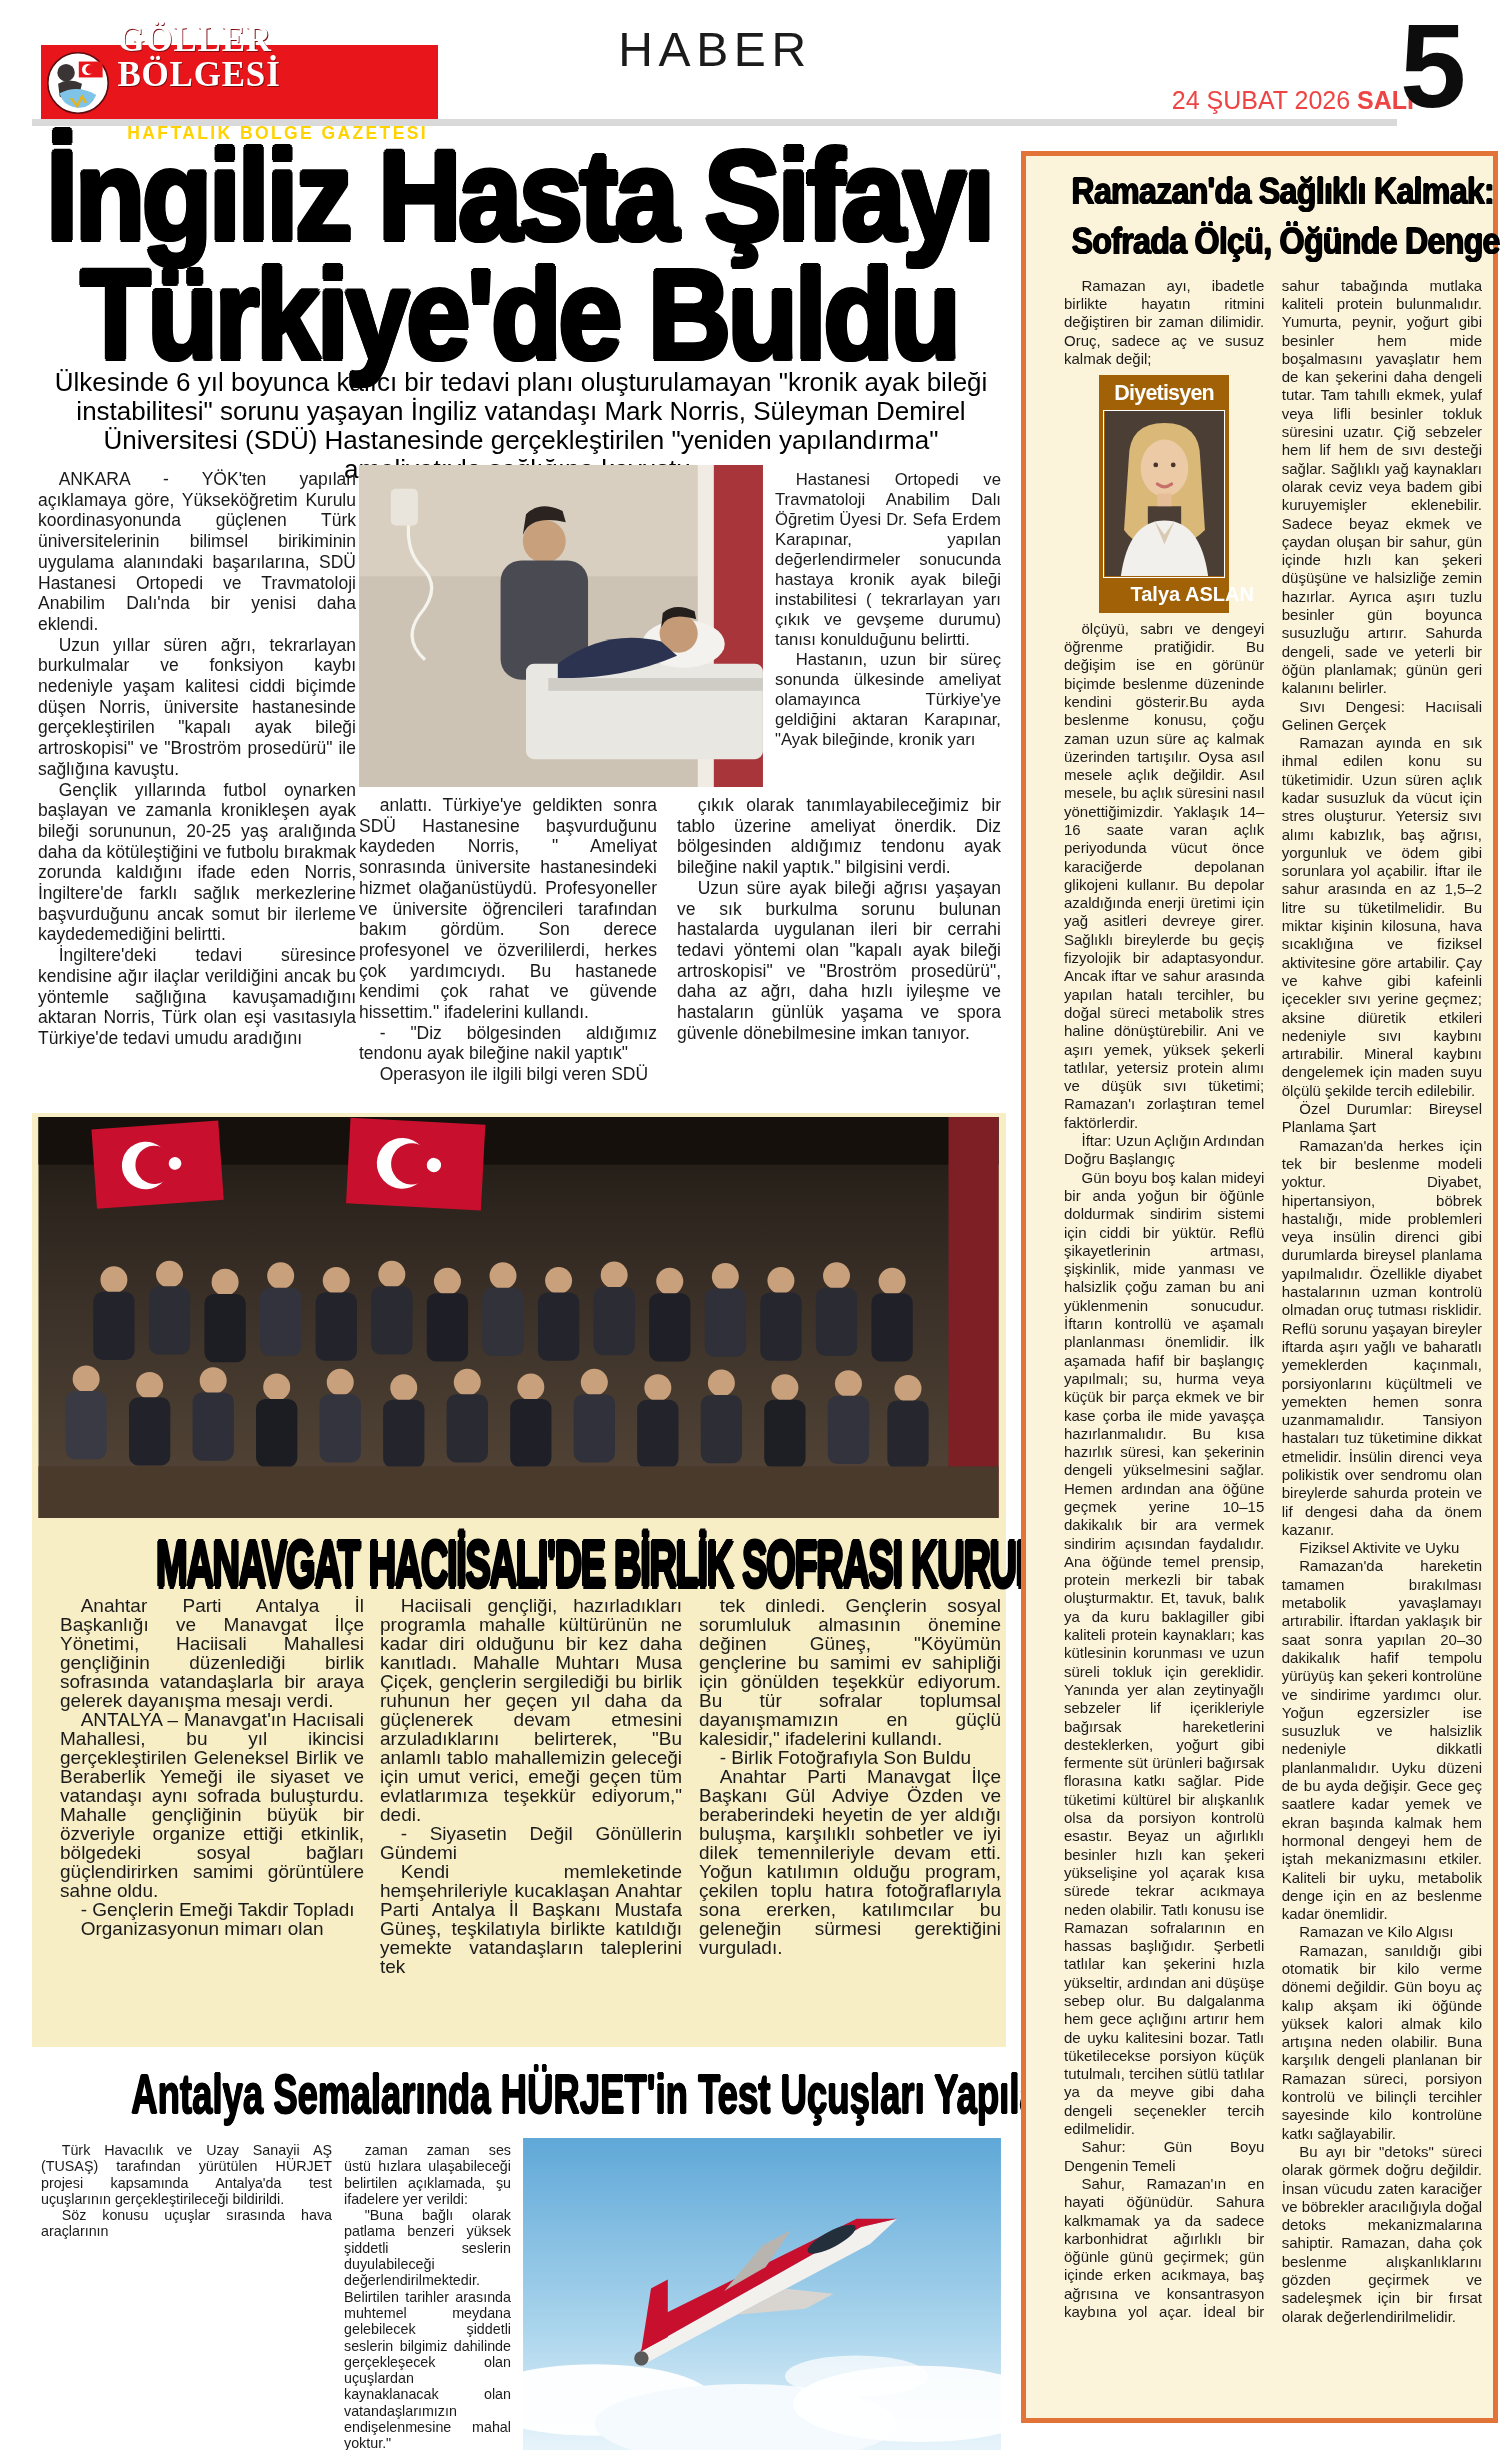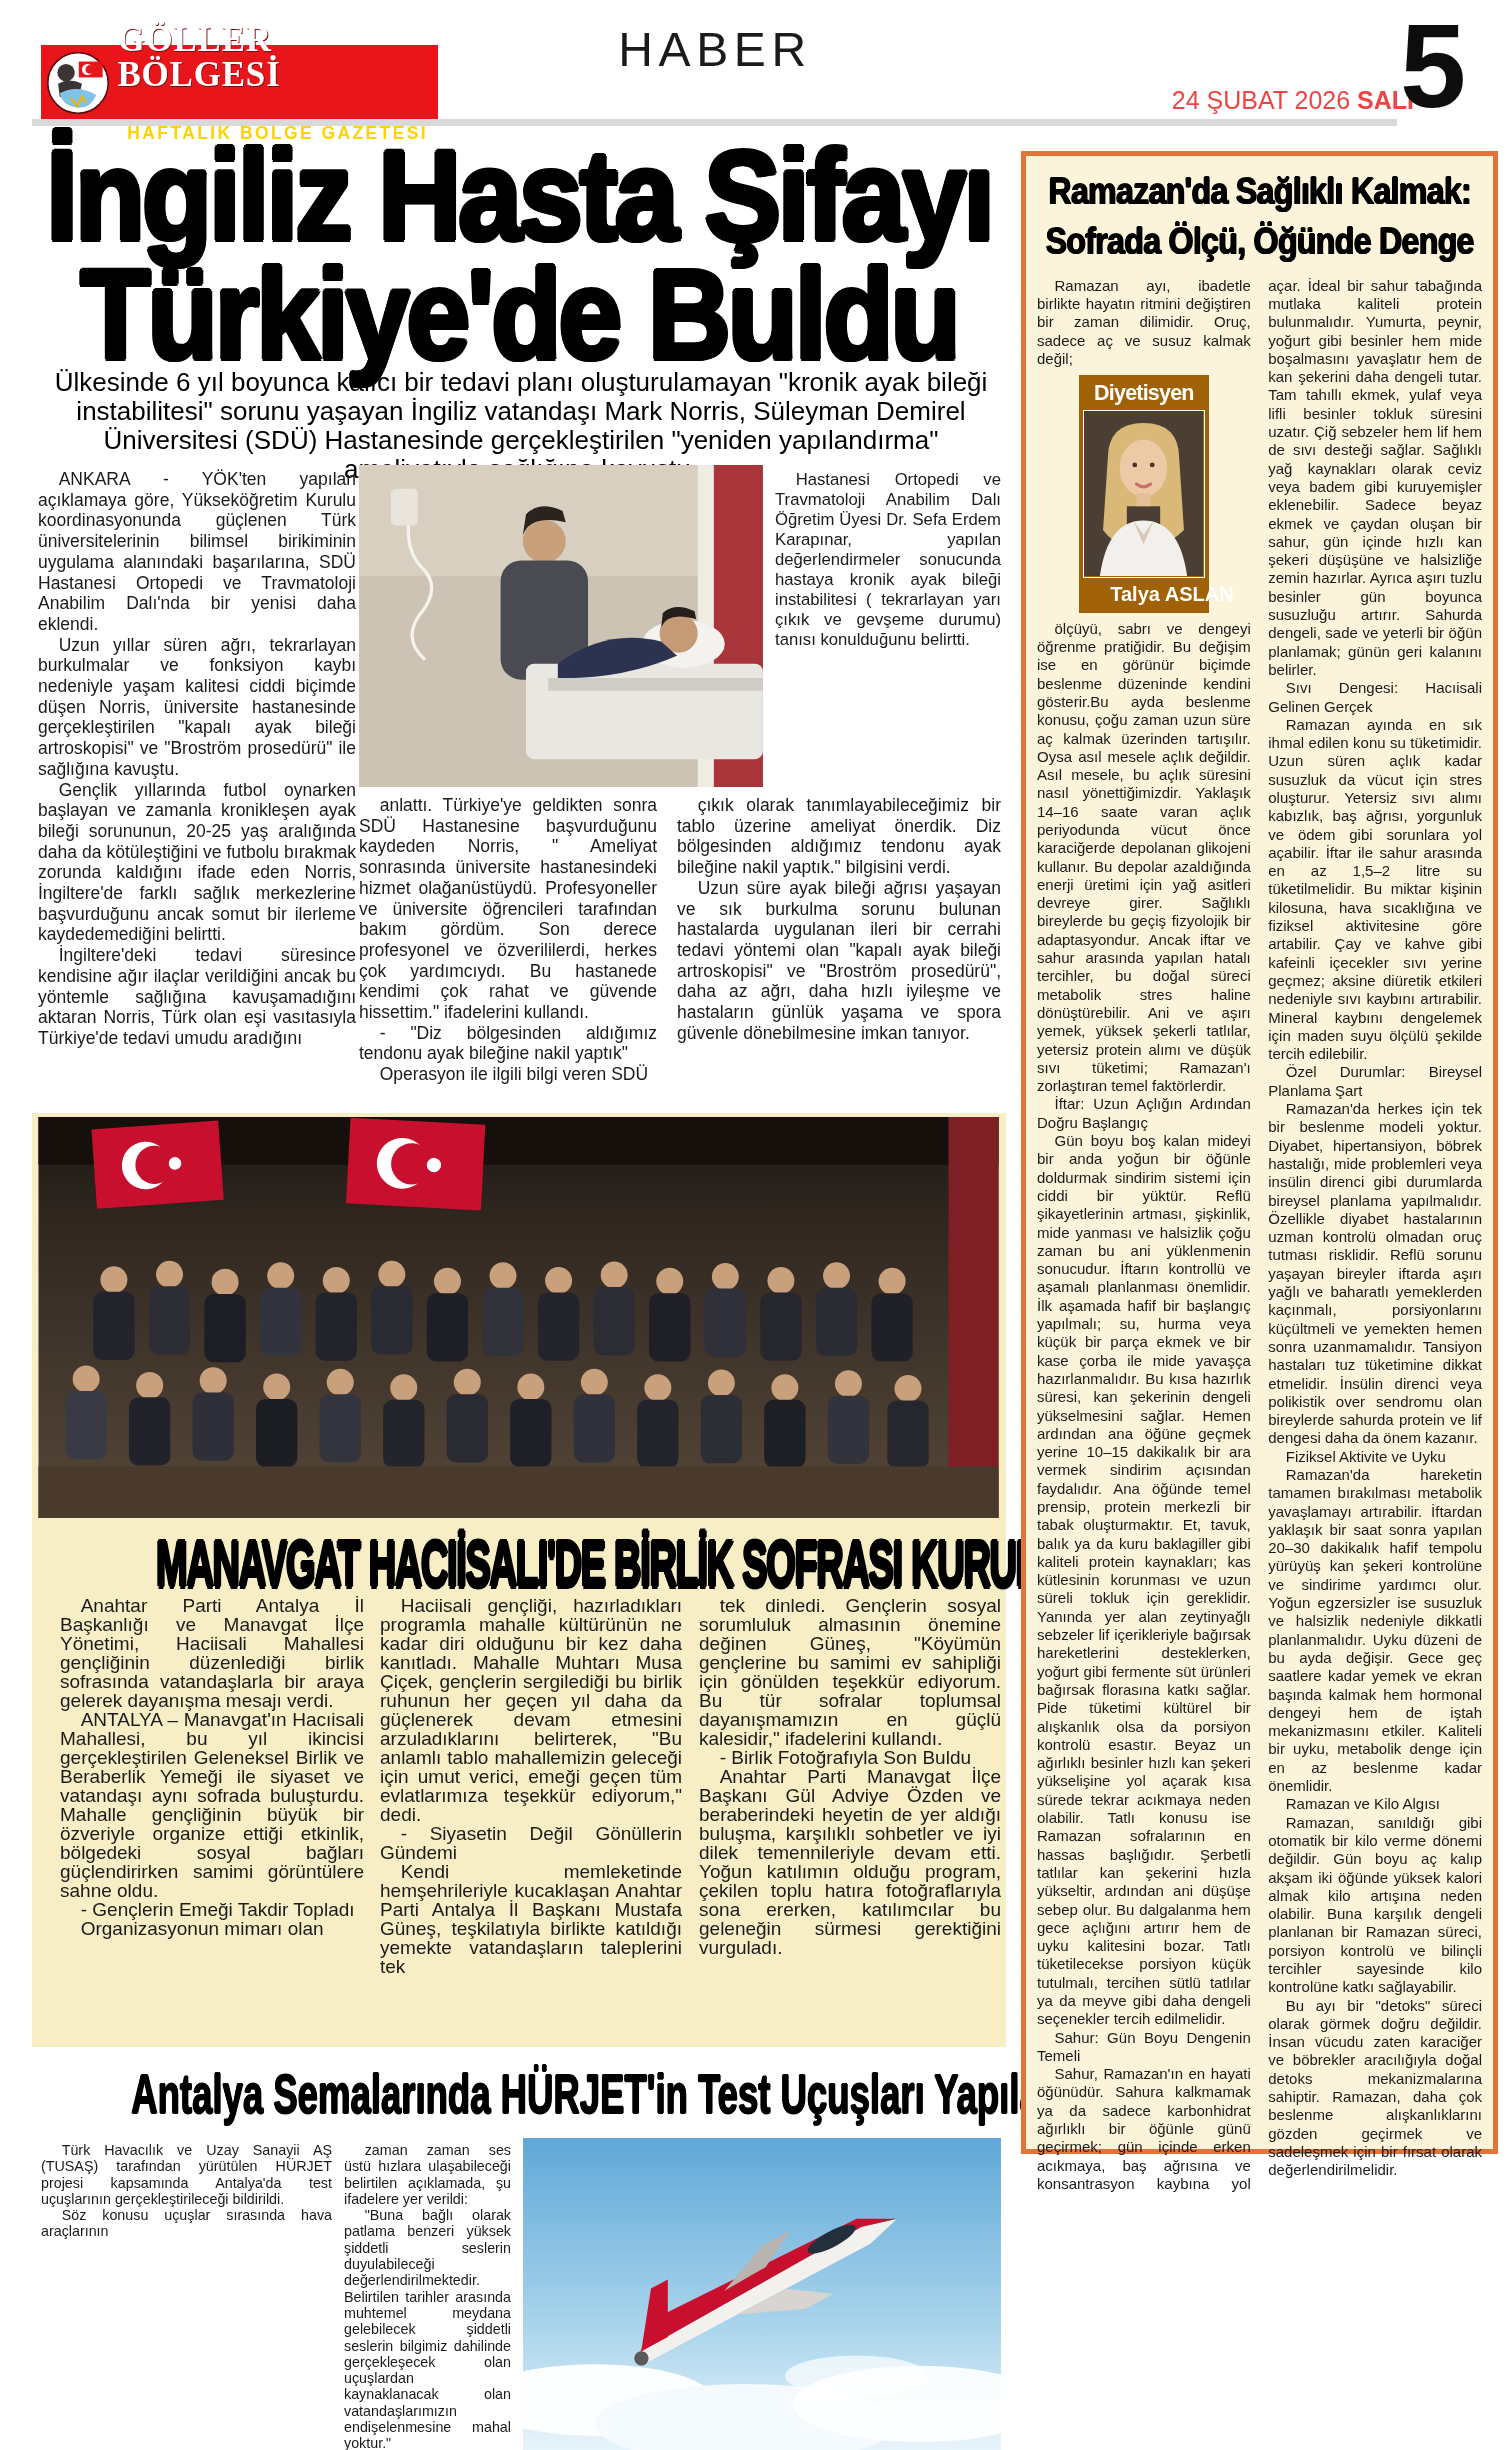--- a/index.html
+++ b/index.html
@@ -41,22 +41,22 @@
   .photo{position:absolute;overflow:hidden;}
   .photo svg{display:block;}
   
   .comm-panel{position:absolute;left:32px;top:1113px;width:974px;height:934px;background:#F8EEC6;}
   .comm-hl{position:absolute;left:32px;top:1527px;width:974px;text-align:center;}
   .comm-hl .hl-text{font-size:48px;letter-spacing:-1.6px;transform:scale(0.79,1.35);transform-origin:top center;}
   
   .hurjet-hl{position:absolute;left:32px;top:2063px;width:974px;text-align:center;}
   .hurjet-hl .hl-text{font-size:44px;transform:scale(0.83,1.25);transform-origin:top center;}
   
-  .sidebar{position:absolute;left:1021px;top:151px;width:477px;height:2003px;box-sizing:border-box;
-           background:#FBF3DA;border:5.6px solid #E2743A;}
+  .sidebar{position:absolute;left:1021px;top:151px;width:477px;height:2272px;box-sizing:border-box;
+           background:#FBF3DA;border:5.6px solid #E2743A;padding-left:27px;}
   .sb-title{margin-top:12.7px;text-align:center;line-height:41px;}
   .sb-title .hl-text{font-size:35px;letter-spacing:-0.8px;transform:scale(0.92,1.05);transform-origin:top center;}
   .sb-body{height:2130px;margin:8px 11px 0 11px;columns:2;column-gap:17.5px;
            font-size:15px;line-height:18.3px;text-align:justify;overflow:hidden;}
   .sb-body p{margin:0;text-indent:17.5px;}
   .diet-box{width:130px;margin:6.4px auto;background:#a16207;padding:2.4px;box-sizing:border-box;
             break-inside:avoid;text-align:center;}
   .diet-role{color:#fff;font-weight:bold;font-size:21.5px;line-height:33px;letter-spacing:-0.8px;}
   .diet-name{color:#fff;font-weight:bold;font-size:20px;line-height:33px;white-space:nowrap;margin-left:29px;}
   .diet-photo{width:122px;height:168px;margin:0 auto;border:1.6px solid #fff;box-sizing:border-box;overflow:hidden;}
@@ -129,20 +129,21 @@
         <circle cx="402" cy="212" r="24" fill="#c49a77"></circle>
         <path d="M380 204 q8 -20 44 -10 l-2 -10 q-24 -12 -40 2z" fill="#241f1c"></path>
         <path d="M250 250 q60 -45 130 -28 l20 18 q-70 30 -150 28z" fill="#2c3350"></path>
         <rect x="238" y="268" width="270" height="16" fill="#cfccc6"></rect>
       </g>
     </svg>
   </div>
 
   <div class="colbox lead-col narrow" style="left:775px;top:470px;width:226px;height:318px">
       <p>Hastanesi Ortopedi ve Travmatoloji Anabilim Dalı Öğretim Üyesi Dr. Sefa Erdem Karapınar, yapılan değerlendirmeler sonucunda hastaya kronik ayak bileği instabilitesi ( tekrarlayan yarı çıkık ve gevşeme durumu) tanısı konulduğunu belirtti.</p>
+      <p>Hastanın, uzun bir süreç sonunda ülkesinde ameliyat olamayınca Türkiye'ye geldiğini aktaran Karapınar, "Ayak bileğinde, kronik yarı</p>
     </div>
   <div class="colbox lead-col" style="left:359px;top:795px;width:298px;height:315px">
       <p>anlattı. Türkiye'ye geldikten sonra SDÜ Hastanesine başvurduğunu kaydeden Norris, " Ameliyat sonrasında üniversite hastanesindeki hizmet olağanüstüydü. Profesyoneller ve üniversite öğrencileri tarafından bakım gördüm. Son derece profesyonel ve özverililerdi, herkes çok yardımcıydı. Bu hastanede kendimi çok rahat ve güvende hissettim." ifadelerini kullandı.</p>
       <p>- "Diz bölgesinden aldığımız tendonu ayak bileğine nakil yaptık"</p>
       <p>Operasyon ile ilgili bilgi veren SDÜ</p>
     </div>
   <div class="colbox lead-col" style="left:677px;top:795px;width:324px;height:315px">
       <p>çıkık olarak tanımlayabileceğimiz bir tablo üzerine ameliyat önerdik. Diz bölgesinden aldığımız tendonu ayak bileğine nakil yaptık." bilgisini verdi.</p>
       <p>Uzun süre ayak bileği ağrısı yaşayan ve sık burkulma sorunu bulunan hastalarda uygulanan ileri bir cerrahi tedavi yöntemi olan "kapalı ayak bileği artroskopisi" ve "Broström prosedürü", daha az ağrı, daha hızlı iyileşme ve hastaların günlük yaşama ve spora güvenle dönebilmesine imkan tanıyor.</p>
     </div>

